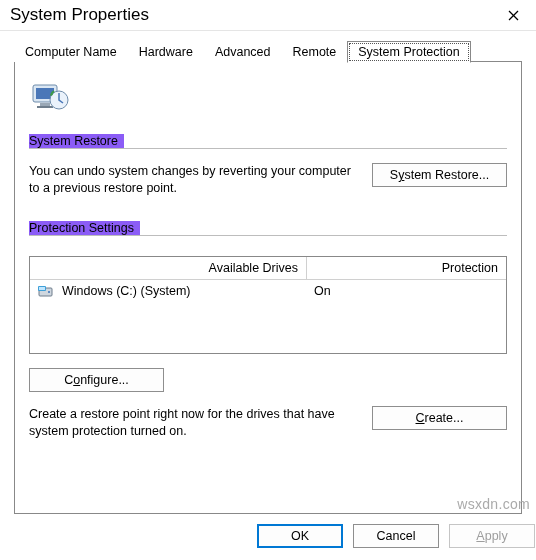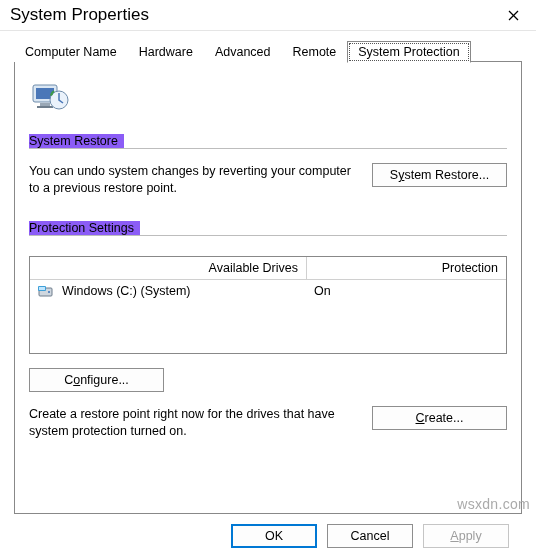--- a/index.html
+++ b/index.html
@@ -189,21 +189,21 @@
     gap: 6px;
   }
   .cell-prot { flex: 1; }
   .drive-icon {
     width: 18px;
     height: 14px;
     display: inline-block;
   }
   
   .button-bar {
-    margin: 10px 27px 12px 14px;
+    margin: 10px 1px 12px 14px;
     display: flex;
     justify-content: flex-end;
     gap: 10px;
   }
   .button-bar button.default {
     border: 1px solid #0078d4;
     box-shadow: 0 0 0 1px #0078d4 inset;
   }
   .u { text-decoration: underline; }
   .watermark {

